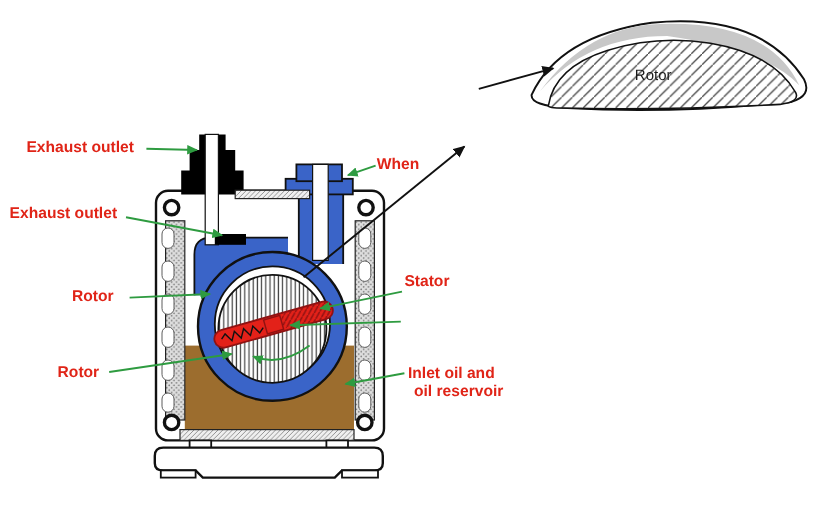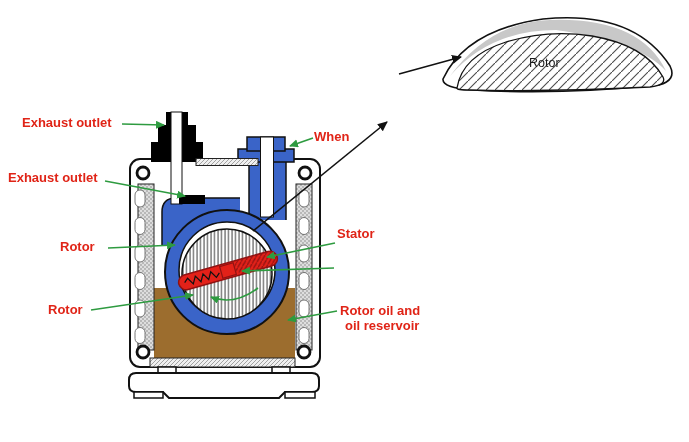--- a/index.html
+++ b/index.html
@@ -180,21 +180,21 @@
   <div class="lbl" style="left:48px;top:303px">
     <span>Rotor</span>
   </div>
   <div class="lbl" style="left:314px;top:130px">
     <span>When</span>
   </div>
   <div class="lbl" style="left:337px;top:227px">
     <span>Stator</span>
   </div>
   <div class="lbl" style="left:340px;top:303px;line-height:15px">
-    <span>Rotor oil and</span><br>
+    <span>Inlet oil and</span><br>
     <span class="indent2">oil reservoir</span>
   </div>
 
   <div class="blk" style="left:529px;top:56px;font-size:12.5px">
     <span>Rotor</span>
   </div>
 
 </div>
 
 </body></html>

